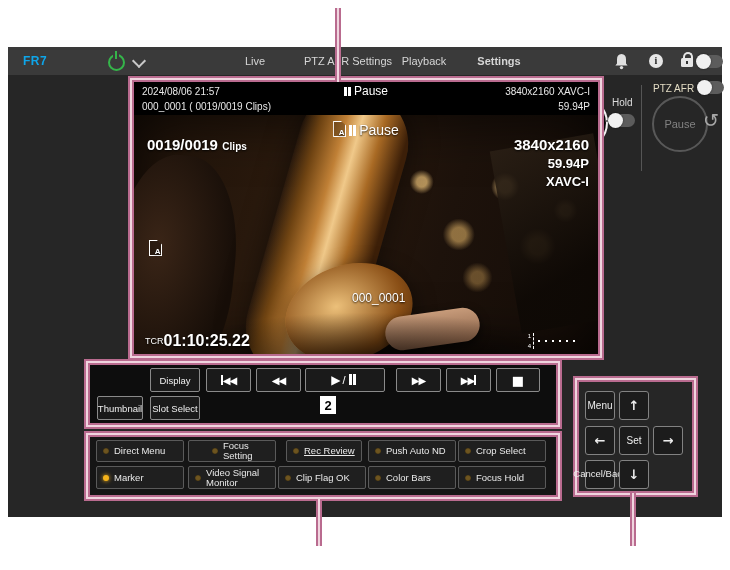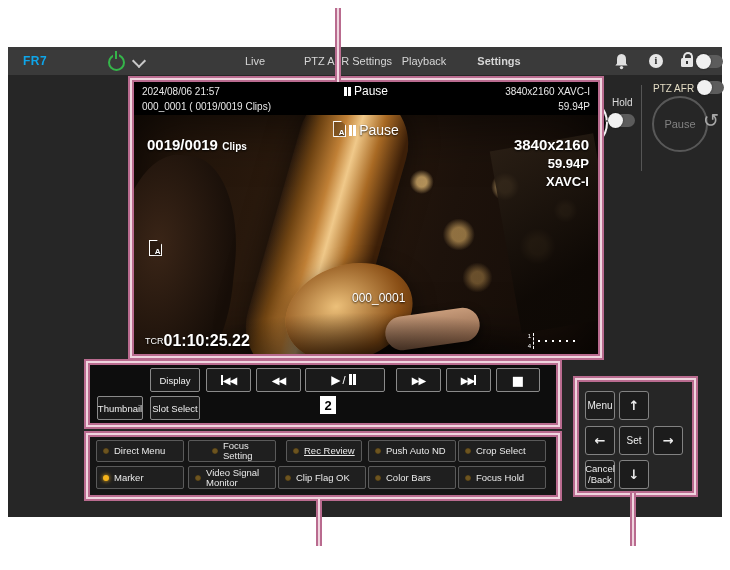--- a/index.html
+++ b/index.html
@@ -269,21 +269,21 @@
     <div class="dbtn" style="left:40px;top:9px;">
         <span class="arrow">↑</span>
       </div>
     <div class="dbtn" style="left:6px;top:44px;">
         <span class="arrow">←</span>
       </div>
     <div class="dbtn" style="left:40px;top:44px;">Set</div>
     <div class="dbtn" style="left:74px;top:44px;">
         <span class="arrow">→</span>
       </div>
-    <div class="dbtn" style="left:6px;top:78px;font-size:9.5px;line-height:1.1;flex-direction:column;justify-content:center;">
+    <div class="dbtn" style="left:6px;top:78px;font-size:9.5px;line-height:1.1;flex-direction:row;justify-content:center;">
       <span>Cancel</span>
       <span>/Back</span>
     </div>
     <div class="dbtn" style="left:40px;top:78px;">
         <span class="arrow">↓</span>
       </div>
   </div>
 
   <div class="abs callout" style="left:335px;top:8px;height:74px;"></div>
   <div class="abs callout" style="left:316px;top:499px;height:47px;"></div>

